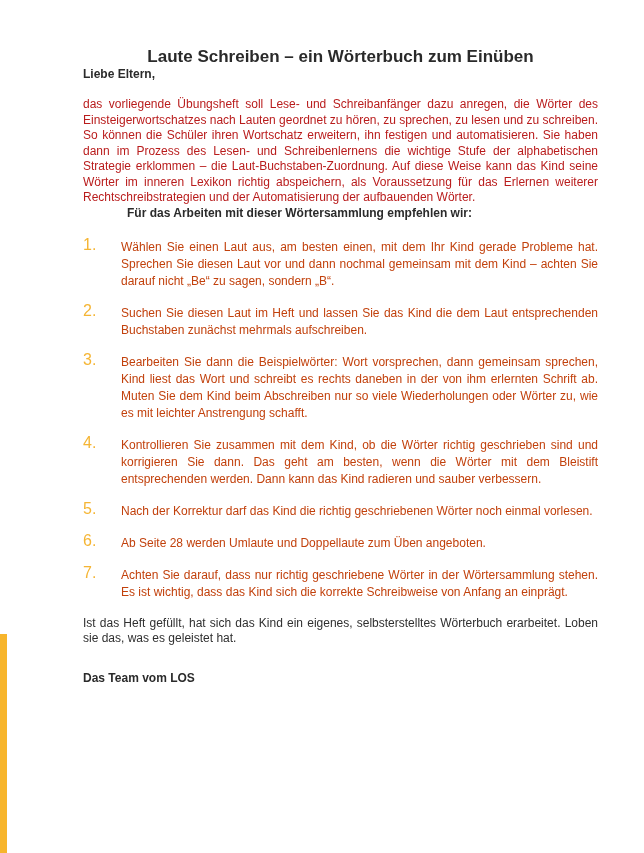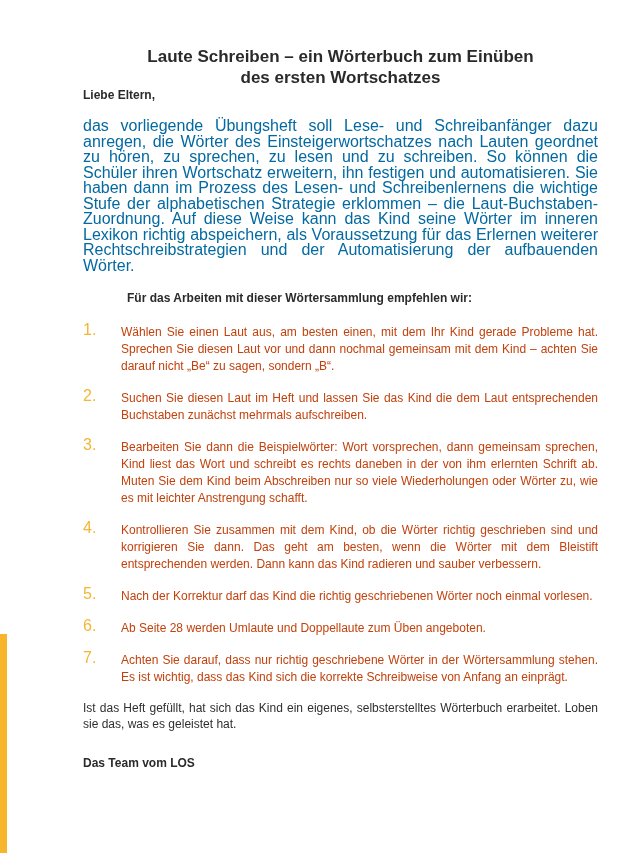--- a/index.html
+++ b/index.html
@@ -36,30 +36,29 @@
     margin: 0;
     color: #2a2a2a;
     text-align: center;
   }
   .greeting {
     font-size: 12px;
     font-weight: bold;
     line-height: 15px;
   }
   p.body {
-    font-size: 16px;
+    font-size: 12px;
     line-height: 15.5px;
     text-align: justify;
     margin: 15px 0 0 0;
-    color: #0369a1;
+    color: #b91c1c;
   }
   .sub-heading {
     font-size: 12px;
     font-weight: bold;
-    margin-top: 18px;
     line-height: 15px;
     padding-left: 44px;
   }
   .list {
     margin-top: 18px;
   }
   .list-item {
     display: flex;
     margin-bottom: 15px;
   }
@@ -93,21 +92,20 @@
   }
 </style>
 </head>
 <body>
 
 <div class="side-bar"></div>
 
 <div class="page">
   <h1 class="title">
     <span>Laute Schreiben – ein Wörterbuch zum Einüben</span><br>
-    <span>des ersten Wortschatzes</span>
   </h1>
 
   <div class="greeting">Liebe Eltern,</div>
 
   <p class="body">das vorliegende Übungsheft soll Lese- und Schreibanfänger dazu anregen, die Wörter des Einsteigerwortschatzes nach Lauten geordnet zu hören, zu sprechen, zu lesen und zu schreiben. So können die Schüler ihren Wortschatz erweitern, ihn festigen und automatisieren. Sie haben dann im Prozess des Lesen- und Schreibenlernens die wichtige Stufe der alphabetischen Strategie erklommen – die Laut-Buchstaben-Zuordnung. Auf diese Weise kann das Kind seine Wörter im inneren Lexikon richtig abspeichern, als Voraussetzung für das Erlernen weiterer Rechtschreibstrategien und der Automatisierung der aufbauenden Wörter.</p>
 
   <div class="sub-heading">Für das Arbeiten mit dieser Wörtersammlung empfehlen wir:</div>
 
   <div class="list">
     <div class="list-item">

